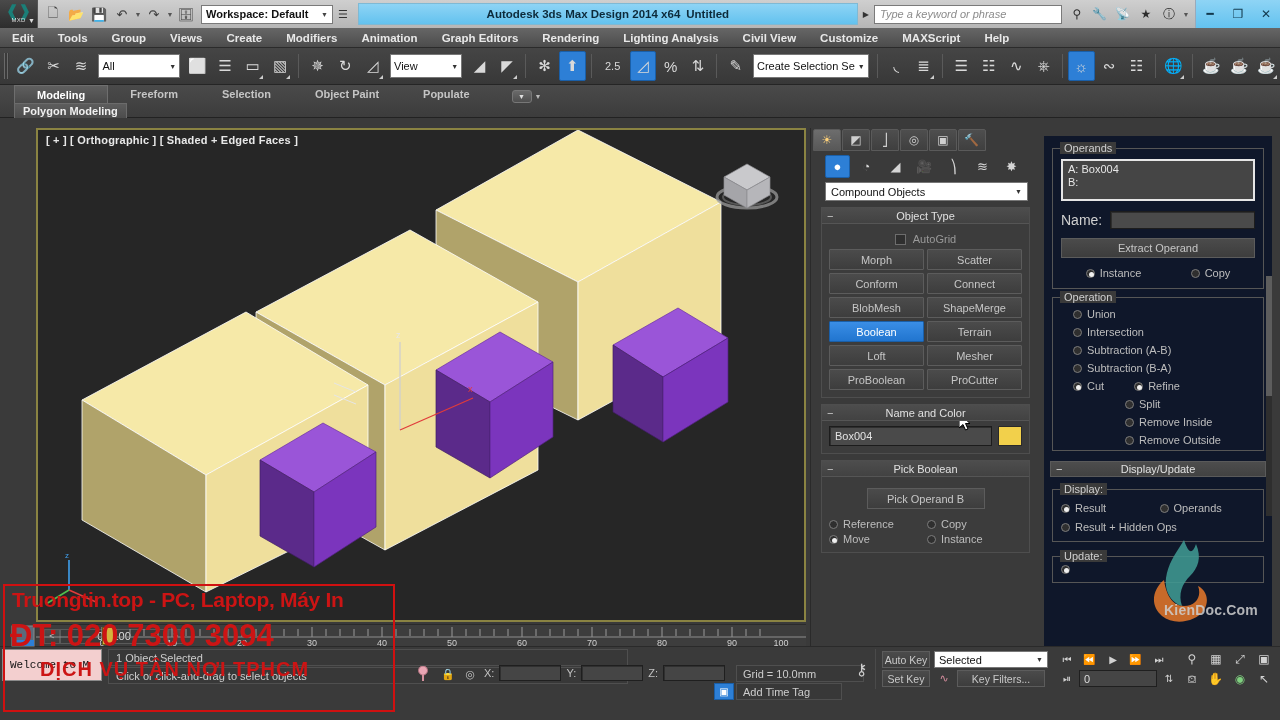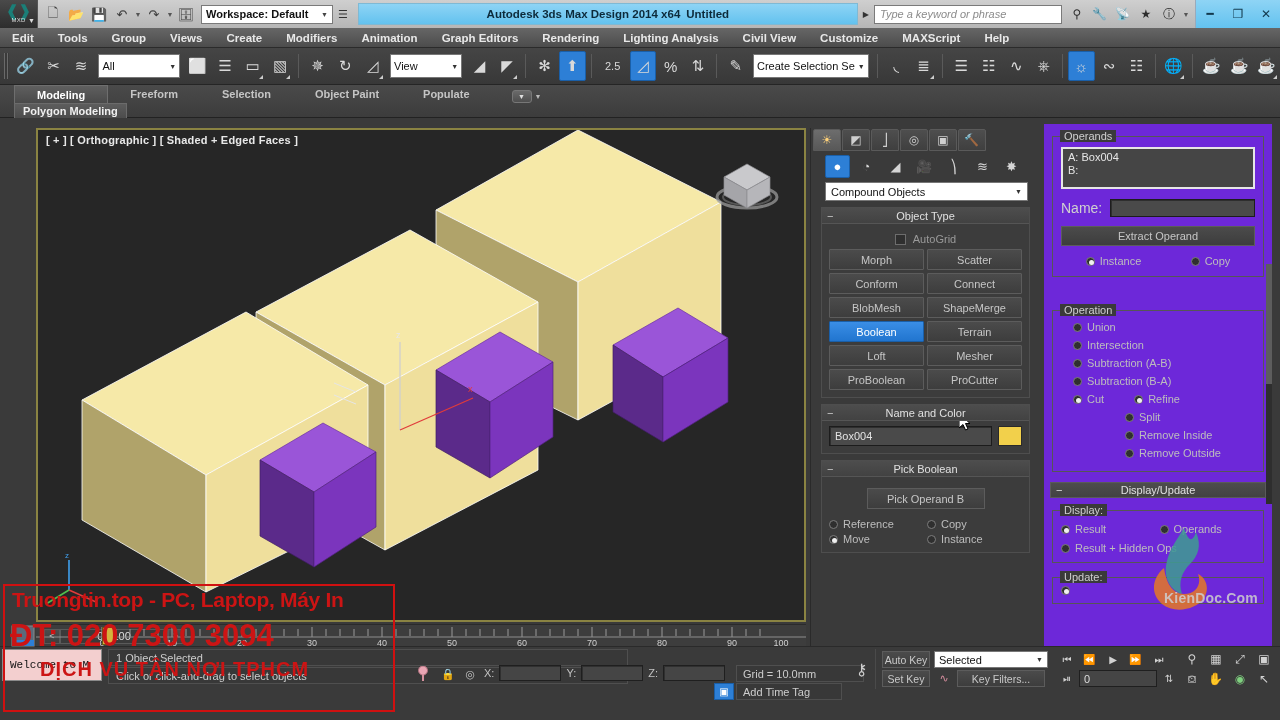--- a/index.html
+++ b/index.html
@@ -176,22 +176,22 @@
     background:linear-gradient(#4b4b4b,#3d3d3d);border:1px solid #5c5c5c;
     display:flex;align-items:center;justify-content:center;font-size:11px;color:#c6c6c6;
   }
   .radio2{display:grid;grid-template-columns:1fr 1fr;gap:3px;margin-top:9px;}
   .rd{display:flex;align-items:center;gap:5px;font-size:11px;color:#bdbdbd;}
   .rdot{width:9px;height:9px;border-radius:50%;background:#2f2f2f;border:1px solid #7d7d7d;position:relative;flex:none;}
   .rdot.on::after{content:"";position:absolute;left:2px;top:2px;width:5px;height:5px;border-radius:50%;background:#f0f0f0;}
 
   
   .rightpanel{
-    position:absolute;left:1044px;top:124px;width:228px;height:538px;
-    background:#6d28d9;overflow:hidden;
+    position:absolute;left:1044px;top:136px;width:228px;height:538px;
+    background:#0f172a;overflow:hidden;
   }
   .gbox{margin:12px 8px 0 8px;border:1px solid #565656;position:relative;padding:10px 8px 9px 8px;}
   .gbox > .gtitle{position:absolute;left:7px;top:-7px;background:#3a3a3a;padding:0 4px;font-size:11px;color:#cfcfcf;}
   .opList{
     height:42px;background:#454545;border:2px solid #e6e6e6;
     padding:2px 5px;font-size:11px;color:#e6e6e6;line-height:13px;
   }
   .nmrow{display:flex;align-items:center;gap:8px;margin-top:10px;}
   .nmlbl{font-size:14px;color:#d0d0d0;}
   .nmfield{flex:1;height:18px;background:#4a4a4a;border:1px solid #1d1d1d;box-shadow:inset 1px 1px 0 #2e2e2e;}
@@ -616,21 +616,21 @@
           <span class="rdot on"></span>
           <span>Instance</span>
         </div>
         <div class="rd">
           <span class="rdot"></span>
           <span>Copy</span>
         </div>
       </div>
     </div>
 
-    <div class="gbox" style="margin-top:33px;padding-bottom:12px">
+    <div class="gbox" style="margin-top:8px;padding-bottom:4px">
       <span class="gtitle">Operation</span>
       <div class="opRadioList">
         <div class="rd">
           <span class="rdot"></span>
           <span>Union</span>
         </div>
         <div class="rd">
           <span class="rdot"></span>
           <span>Intersection</span>
         </div>

